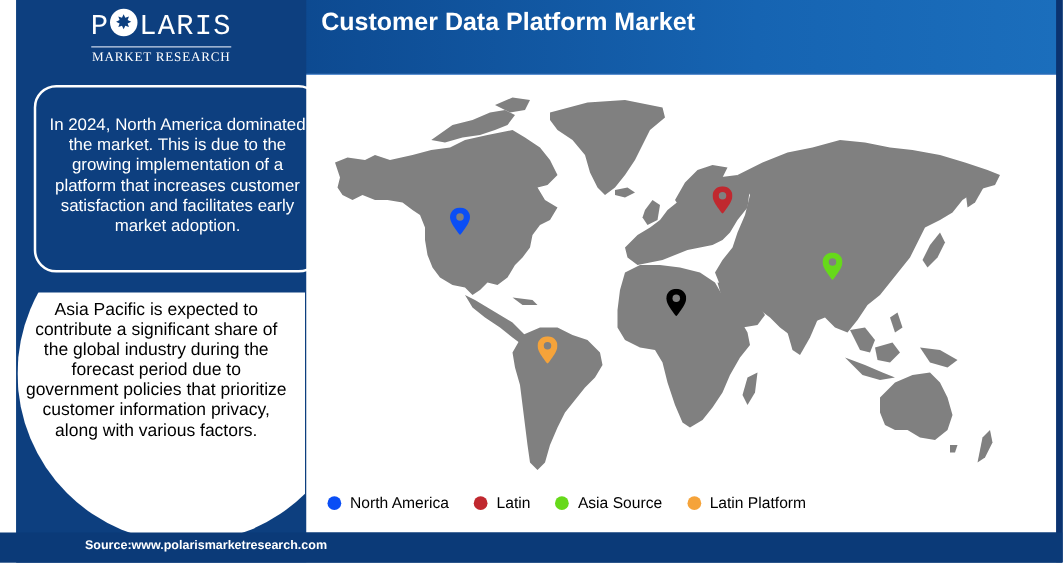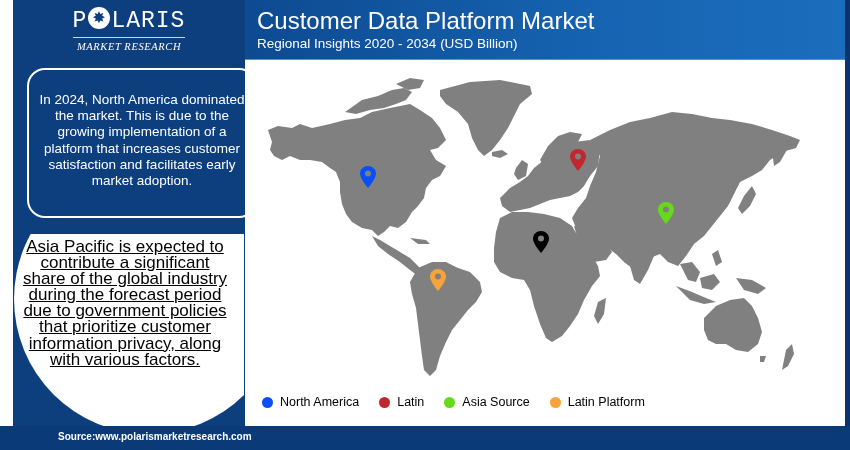--- a/index.html
+++ b/index.html
@@ -6,42 +6,42 @@
   html, body { width: 850px; height: 450px; overflow: hidden; background: #0b3a78; }
   body { font-family: "Liberation Sans", sans-serif; position: relative; }
 
   .frame { position: absolute; left: 0; top: 0; width: 850px; height: 450px; background: #0c3c7c; }
   .left-strip { position: absolute; left: 0; top: 0; width: 13px; height: 450px; background: #ffffff; }
   .left-panel { position: absolute; left: 13px; top: 0; width: 232px; height: 450px; background: #0d3f7f; }
 
   .logo { position: absolute; left: 13px; top: 6px; width: 232px; text-align: center; color: #fff; }
   .logo-main { font-family: Liberation Mono, monospace; font-size: 23px; letter-spacing: 1px; line-height: 30px; }
   .logo-rule { width: 112px; height: 1px; background: #c9d6ea; margin: 1px auto 3px auto; }
-  .logo-sub { font-family: "Liberation Serif", serif; font-size: 10.5px; letter-spacing: 0.6px; font-style: italic; }
+  .logo-sub { font-family: "Liberation Serif", serif; font-size: 10.5px; letter-spacing: 0.6px; }
   .star { display: inline-block; width: 22px; height: 22px; border-radius: 50%; background: #fff; vertical-align: -2px; position: relative; margin: 0 1px; }
   .star::after { content: "✸"; position: absolute; left: 0; top: 0; width: 22px; height: 22px; line-height: 22px; text-align: center; color: #0d3f7f; font-size: 16px; font-family: "DejaVu Sans", sans-serif; }
 
   .header { position: absolute; left: 245px; top: 0; width: 600px; height: 59px;
             background: linear-gradient(90deg, #0d4a91 0%, #1664b2 60%, #1b6ebc 100%); }
-  .header-title { position: absolute; left: 12px; top: 7px; color: #fff; font-weight: normal; font-size: 24px; }
+  .header-title { position: absolute; left: 12px; top: 7px; color: #fff; font-weight: bold; font-size: 20px; }
   .header-sub { position: absolute; left: 12px; top: 36px; color: #fff; font-size: 13.5px; }
   .header-line { position: absolute; left: 245px; top: 59px; width: 600px; height: 1px; background: #5a8fd0; }
 
   .map-area { position: absolute; left: 245px; top: 60px; width: 600px; height: 366px; background: #ffffff; }
   .right-border { position: absolute; left: 845px; top: 0; width: 5px; height: 450px; background: #0b3370; }
   .bottom-bar { position: absolute; left: 0; top: 426px; width: 850px; height: 24px; background: #0b3a78; }
 
   .box1 { position: absolute; left: 27px; top: 68px; width: 230px; height: 150px; border: 2px solid #ffffff;
           border-radius: 18px; color: #fff; text-align: center; font-size: 13.5px; line-height: 16.2px;
           padding: 22px 6px 0 6px; }
   .circle-bg { position: absolute; left: 14px; top: 164px; width: 270px; height: 270px; border-radius: 50%; background: #ffffff;
                clip-path: inset(70px 40px 0 0); }
-  .circle-text { position: absolute; left: 20px; top: 239px; width: 210px; text-align: center; color: #000; font-size: 17px; line-height: 16.1px; text-decoration: underline; }
+  .circle-text { position: absolute; left: 20px; top: 239px; width: 210px; text-align: center; color: #000; font-size: 14px; line-height: 16.1px; }
 
-  .source { position: absolute; left: 34px; top: 431px; color: #ffffff; font-size: 10px; font-weight: bold; padding-left: 24px; }
+  .source { position: absolute; left: 44px; top: 431px; color: #ffffff; font-size: 10px; font-weight: bold; padding-left: 24px; }
 
   .legend { position: absolute; left: 262px; top: 393px; height: 16px; display: flex; align-items: flex-end; }
   .legend-item { display: flex; align-items: center; margin-right: 20px; }
   .legend-dot { width: 11px; height: 11px; border-radius: 50%; margin-right: 7px; }
   .legend-label { font-size: 12.5px; color: #000; }
 
   svg.map { position: absolute; left: 245px; top: 60px; }
   .land { fill: #808080; }
 </style>
 </head>
@@ -52,21 +52,20 @@
 <div class="left-panel"></div>
 
 <div class="logo">
   <div class="logo-main"><span>P</span><span class="star"></span><span>LARIS</span></div>
   <div class="logo-rule"></div>
   <div class="logo-sub">MARKET RESEARCH</div>
 </div>
 
 <div class="header">
   <div class="header-title">Customer Data Platform Market</div>
-  <div class="header-sub">Regional Insights 2020 - 2034 (USD Billion)</div>
 </div>
 <div class="header-line"></div>
 
 <div class="map-area"></div>
 
 <svg class="map" width="600" height="366" viewBox="245 60 600 366">
   <g class="land">
 
     <path d="M268,130 L278,126 L292,128 L300,124 L312,128 L330,124 L345,120 L360,118 L372,112 L390,108 L410,104 L420,110 L432,118 L440,128 L446,140 L438,148 L430,150 L436,160 L446,166 L440,176 L432,180 L426,188 L424,198 L418,206 L412,212 L406,222 L398,228 L390,226 L384,232 L378,236 L372,230 L362,228 L352,222 L346,214 L342,204 L340,192 L340,182 L336,172 L330,168 L322,162 L310,160 L300,160 L290,156 L282,160 L274,156 L270,150 L272,142 Z"></path>
 

